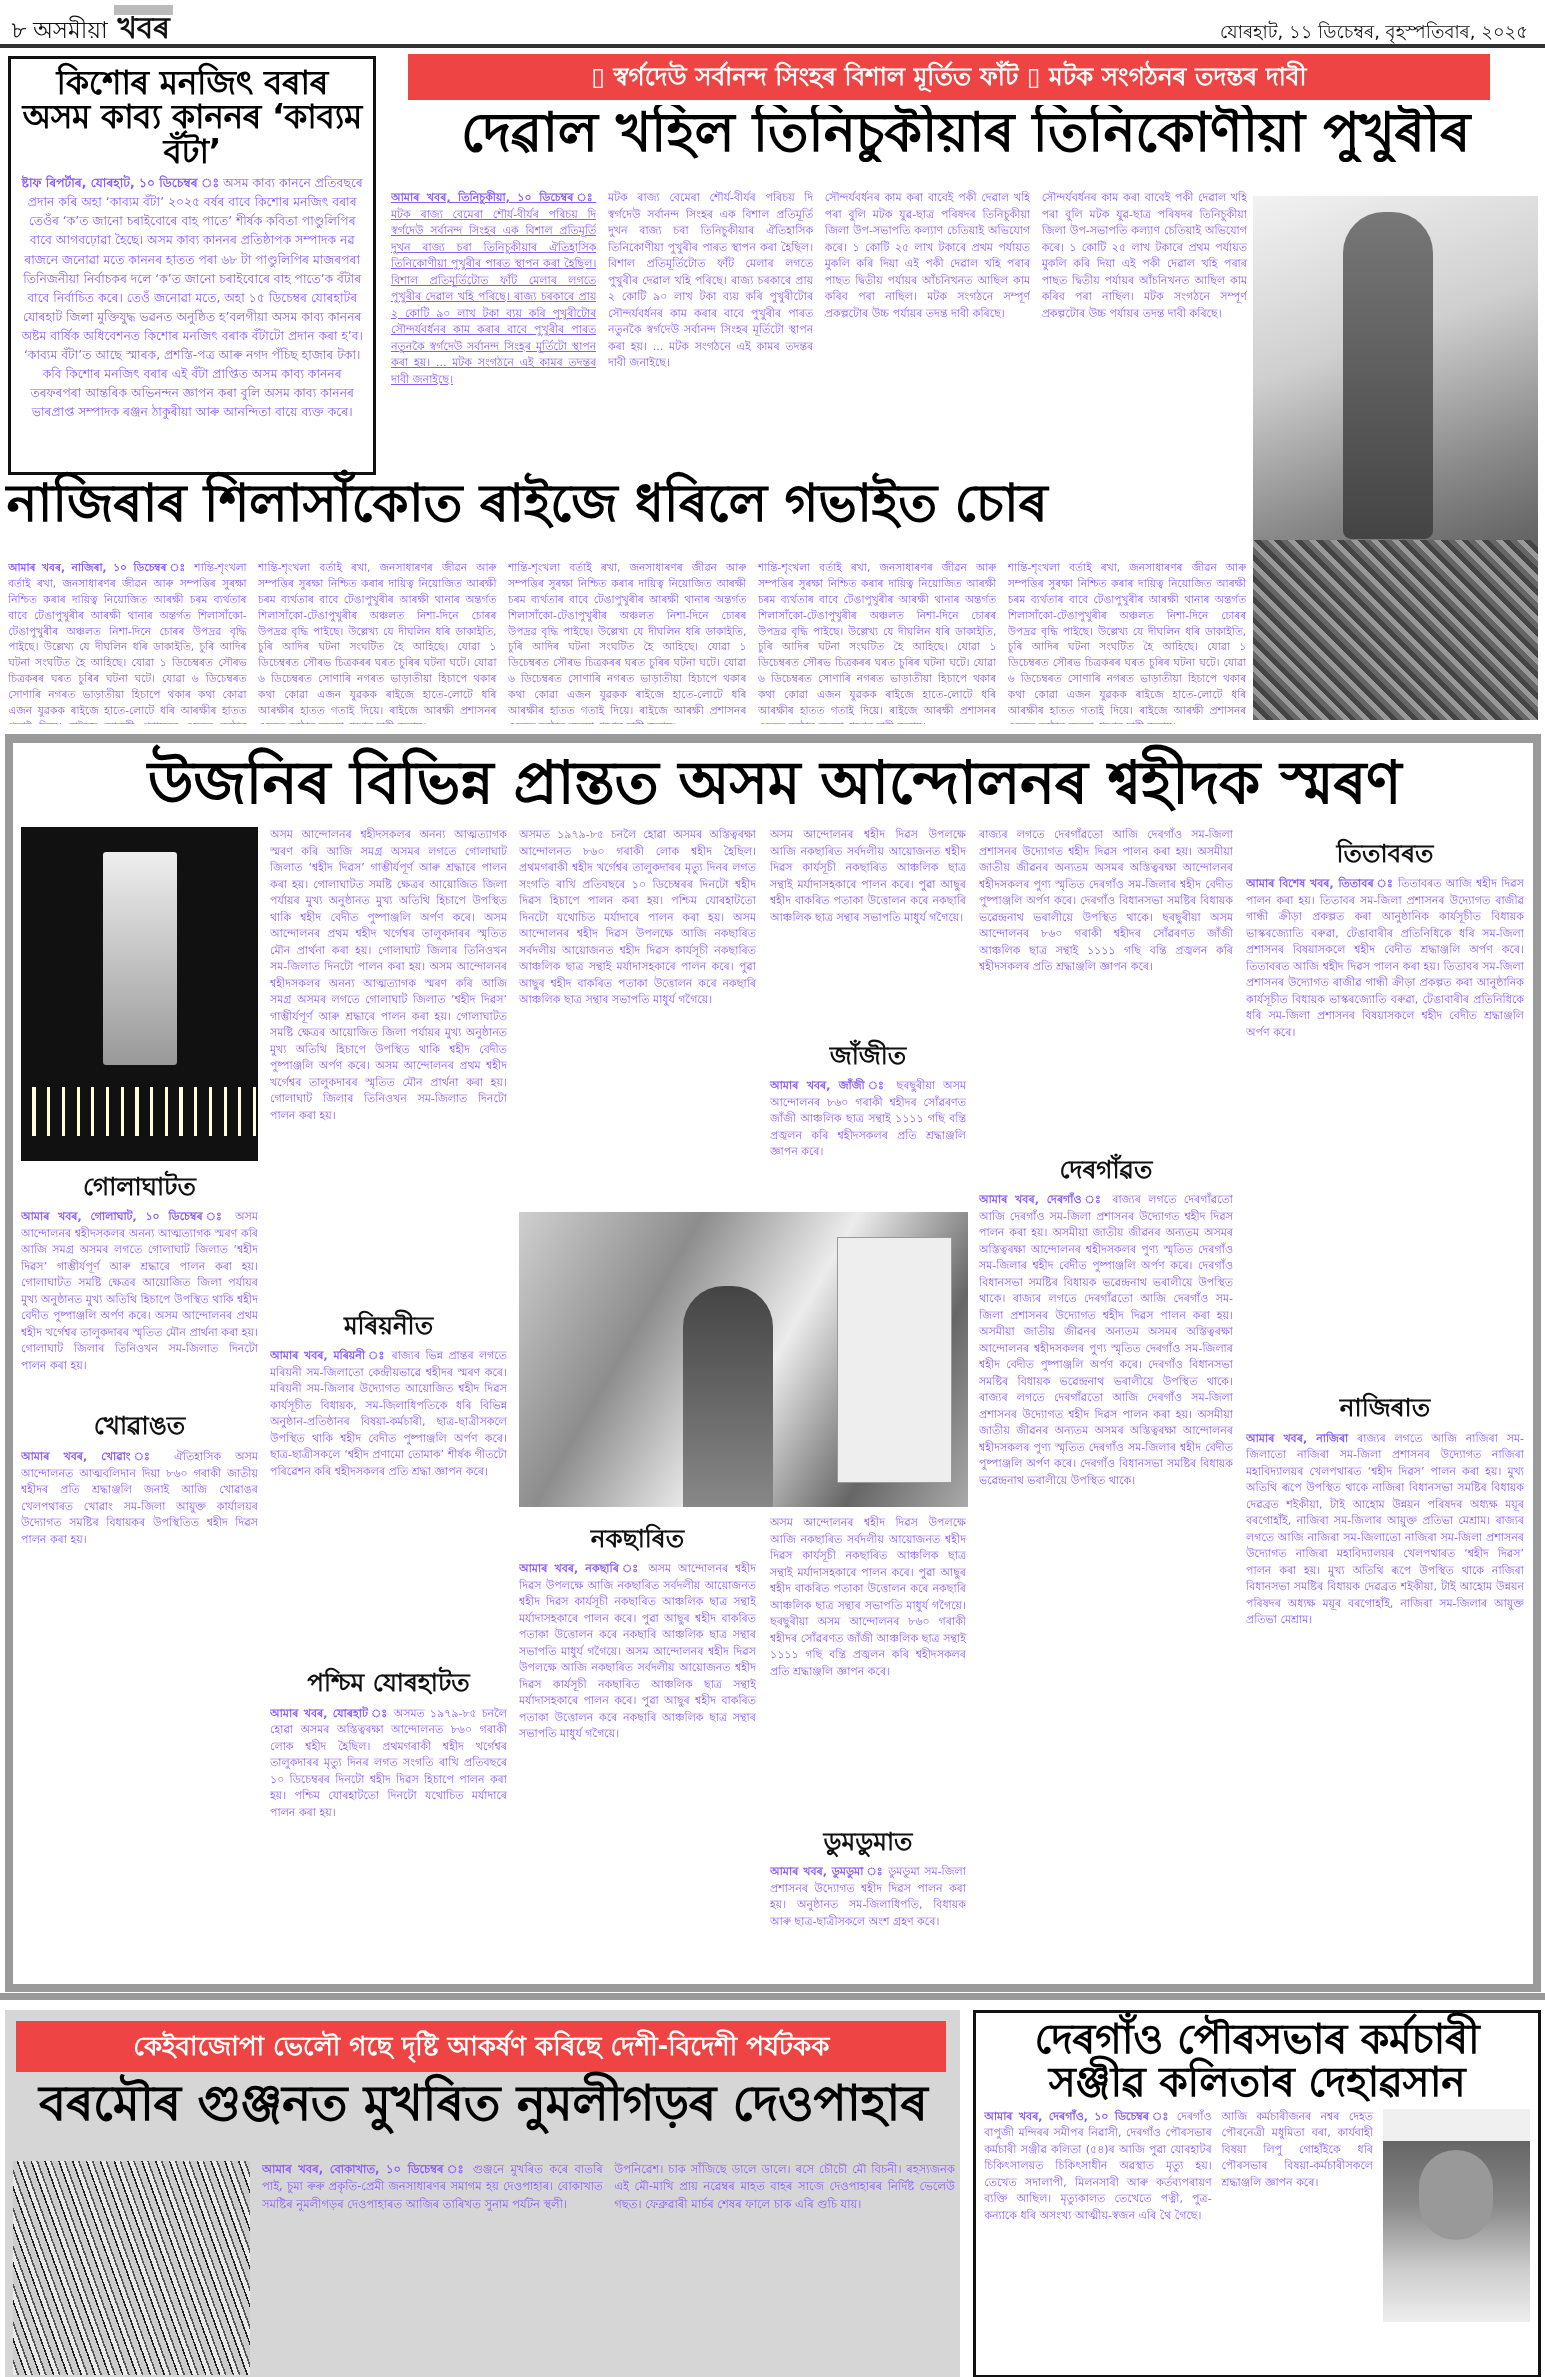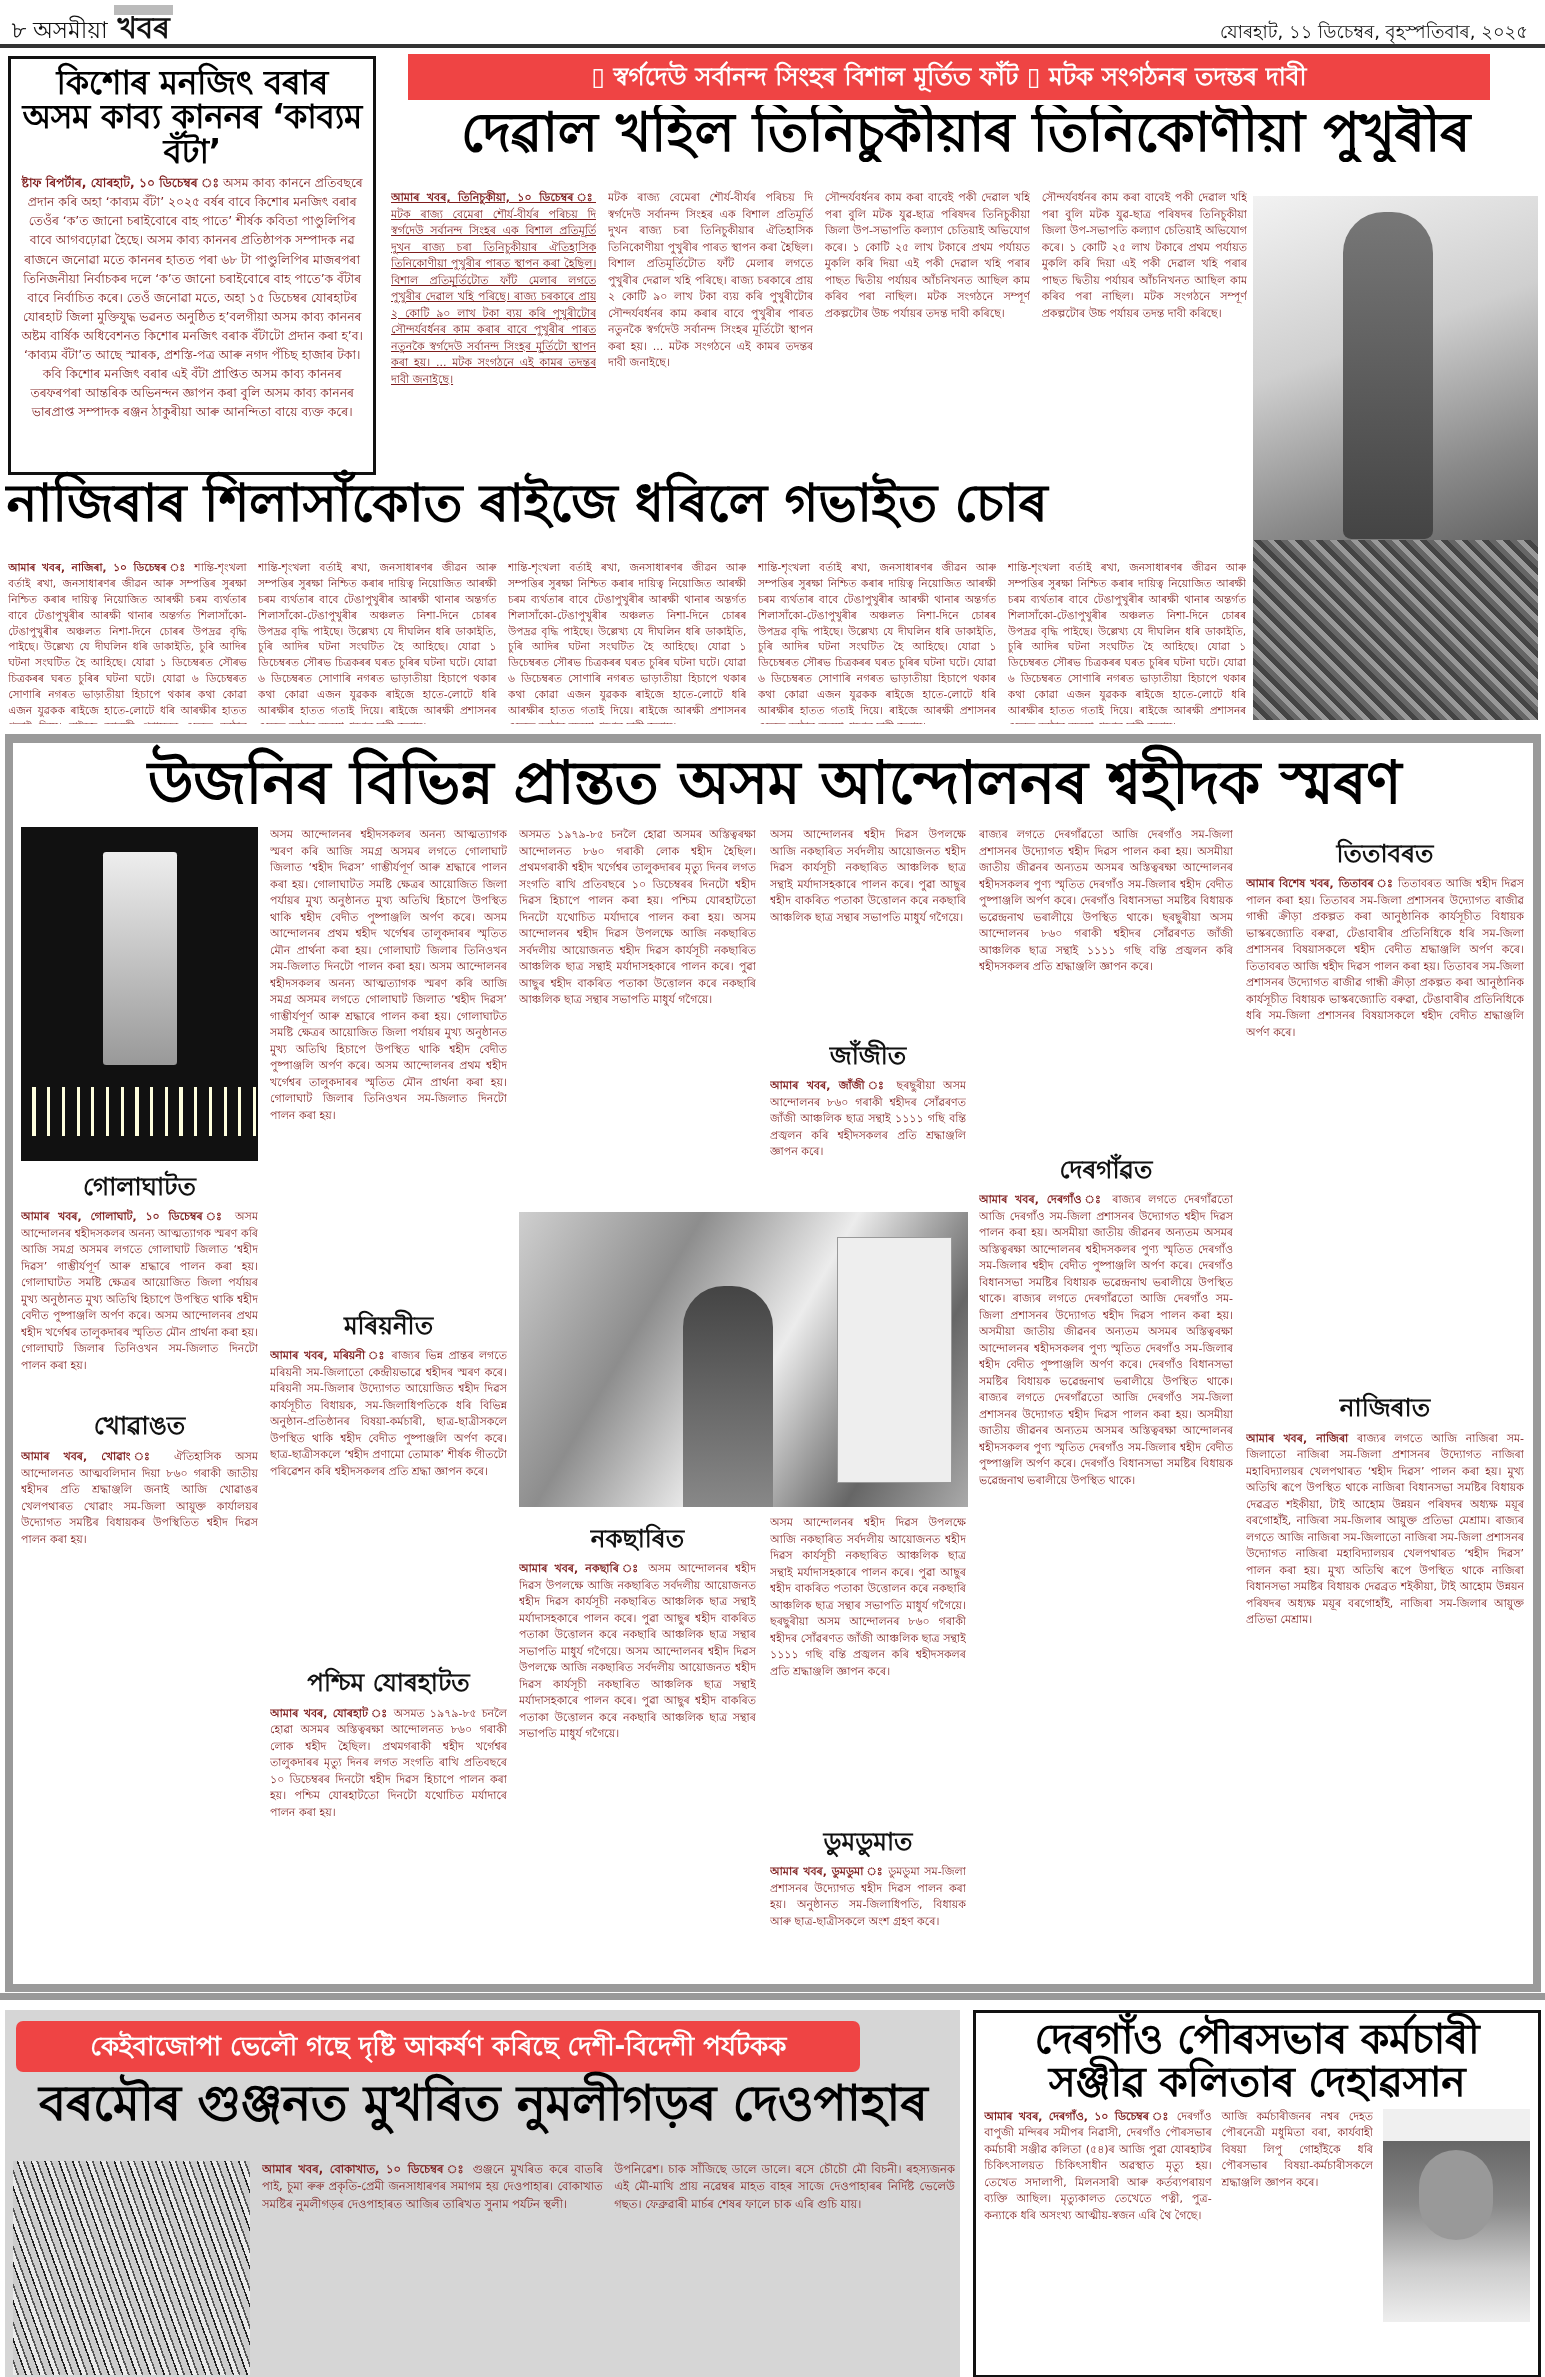--- a/index.html
+++ b/index.html
@@ -10,21 +10,21 @@
   .masthead-left { left: 11.5px; top: 4.9px; font-size: 24.6px; display: flex; align-items: baseline; gap: 6.5px; }
   .masthead-left .pg { font-size: 23px; }
   .masthead-left .brand1 { font-size: 23px; }
   .masthead-left .brand2 { font-size: 29.5px; font-weight: bold; background: linear-gradient(#bbb 0 20%, transparent 20%); padding: 0 3.3px; }
   .masthead-right { right: 18px; top: 18px; font-size: 18px; }
   .rule-top { left: 0; right: 0; top: 44px; height: 4.1px; background: #333; }
 
   .boxed { border: 3.3px solid #111; background: #fff; }
   .headline { font-weight: bold; text-align: center; line-height: 1.05; color: #000; letter-spacing: -0.4px; }
   .kicker-black { background: #ef4444; color: #fff; text-align: center; font-weight: bold; }
-  .body-text { font-size: 12px; line-height: 1.5; text-align: justify; color: #7f1d1d; }
+  .body-text { font-size: 12px; line-height: 1.5; text-align: justify; color: #8b5cf6; }
   .cols { display: flex; gap: 11.5px; }
   .cols > div { flex: 1; }
   .sub-head { font-weight: bold; text-align: center; font-size: 24.6px; margin: 4.9px 0 1.6px; }
   .byline { font-weight: bold; }
   .photo { background: linear-gradient(135deg,#555,#bbb 40%,#777 60%,#ddd); }
   .photo-dark { background: radial-gradient(circle at 40% 40%, #ccc 0 8%, #555 18%, #111 60%); }
   .section-rule { background: #999; }
   .gray-box { background: #d6d6d6; }
 </style>
 </head>
@@ -186,21 +186,21 @@
   <div class="body-text" style="font-size:11px;">
     <span class="byline">আমাৰ খবৰ, নাজিৰা</span>
     <span>ৰাজ্যৰ লগতে আজি নাজিৰা সম-জিলাতো নাজিৰা সম-জিলা প্ৰশাসনৰ উদ্যোগত নাজিৰা মহাবিদ্যালয়ৰ খেলপথাৰত ‘শ্বহীদ দিৱস’ পালন কৰা হয়। মুখ্য অতিথি ৰূপে উপস্থিত থাকে নাজিৰা বিধানসভা সমষ্টিৰ বিধায়ক দেৱব্ৰত শইকীয়া, টাই আহোম উন্নয়ন পৰিষদৰ অধ্যক্ষ ময়ূৰ বৰগোহাঁই, নাজিৰা সম-জিলাৰ আয়ুক্ত প্ৰতিভা মেশ্ৰাম।</span>
     <span>ৰাজ্যৰ লগতে আজি নাজিৰা সম-জিলাতো নাজিৰা সম-জিলা প্ৰশাসনৰ উদ্যোগত নাজিৰা মহাবিদ্যালয়ৰ খেলপথাৰত ‘শ্বহীদ দিৱস’ পালন কৰা হয়। মুখ্য অতিথি ৰূপে উপস্থিত থাকে নাজিৰা বিধানসভা সমষ্টিৰ বিধায়ক দেৱব্ৰত শইকীয়া, টাই আহোম উন্নয়ন পৰিষদৰ অধ্যক্ষ ময়ূৰ বৰগোহাঁই, নাজিৰা সম-জিলাৰ আয়ুক্ত প্ৰতিভা মেশ্ৰাম।</span>
   </div>
 </div>
 
 <div class="abs section-rule" style="left:0; top:1993px; width:1546px; height:6.5px;"></div>
 
 <div class="abs gray-box" style="left:4.9px; top:2010px; width:955px; height:368px;"></div>
-<div class="abs kicker-black" style="left:16.4px; top:2021px; width:844px; height:51px; font-size:26px; line-height:51px;border-radius:7px;">কেইবাজোপা ভেলৌ গছে দৃষ্টি আকৰ্ষণ কৰিছে দেশী-বিদেশী পৰ্যটকক</div>
+<div class="abs kicker-black" style="left:16.4px; top:2021px; width:930px; height:51px; font-size:26px; line-height:51px;">কেইবাজোপা ভেলৌ গছে দৃষ্টি আকৰ্ষণ কৰিছে দেশী-বিদেশী পৰ্যটকক</div>
 <div class="abs headline" style="left:8.2px; top:2078px; width:950px; font-size:49px; white-space:nowrap;">বৰমৌৰ গুঞ্জনত মুখৰিত নুমলীগড়ৰ দেওপাহাৰ</div>
 
 <div class="abs" style="left:13px; top:2161px; width:237px; height:214px; background:repeating-linear-gradient(70deg,#eaeaea 0 4.1px,#555 4.1px 5.7px,#ccc 5.7px 11.5px,#222 11.5px 13px);"></div>
 <div class="abs cols" style="left:262px; top:2161px; width:693px; height:214px; background:transparent;">
   <div class="body-text" style="overflow:hidden; font-size:11.5px;">
     <span class="byline">আমাৰ খবৰ, বোকাখাত, ১০ ডিচেম্বৰ ঃ</span>
     <span>গুঞ্জনে মুখৰিত কৰে বাতৰি পাই, চুমা ৰুৰু প্ৰকৃতি-প্ৰেমী জনসাধাৰণৰ সমাগম হয় দেওপাহাৰ। বোকাখাত সমষ্টিৰ নুমলীগড়ৰ দেওপাহাৰত আজিৰ তাৰিখত সুনাম পৰ্যটন স্থলী।</span>
   </div>
   <div class="body-text" style="overflow:hidden; font-size:11.5px;">
     <span>উপনিৱেশ। চাক সাঁজিছে ডালে ডালে। ৰসে চৌচৌ মৌ বিচনী। ৰহস্যজনক এই মৌ-মাখি প্ৰায় নৱেম্বৰ মাহত বাহৰ সাজে দেওপাহাৰৰ নিৰ্দিষ্ট ভেলেউ গছত। ফেব্ৰুৱাৰী মাৰ্চৰ শেষৰ ফালে চাক এৰি গুচি যায়।</span>

